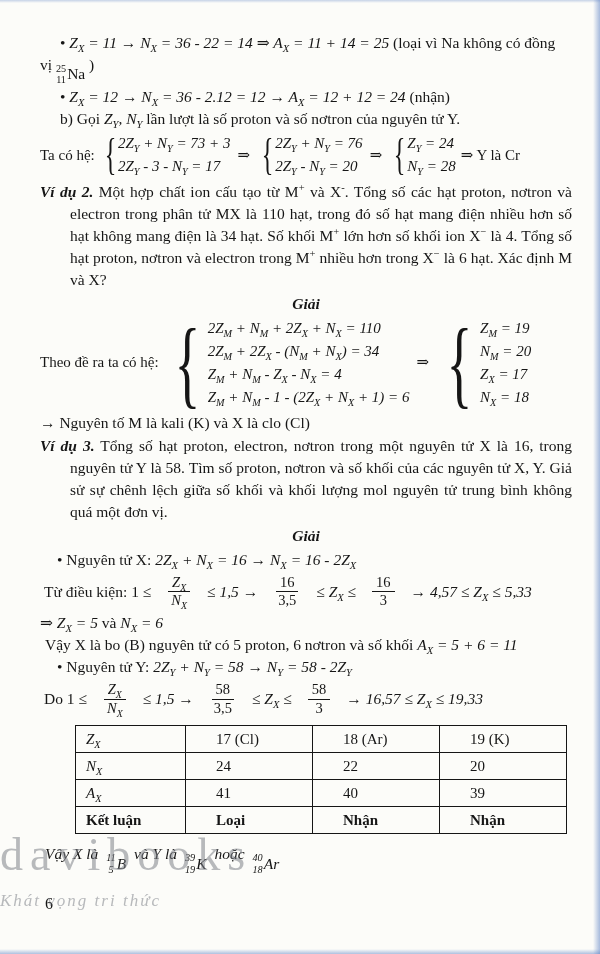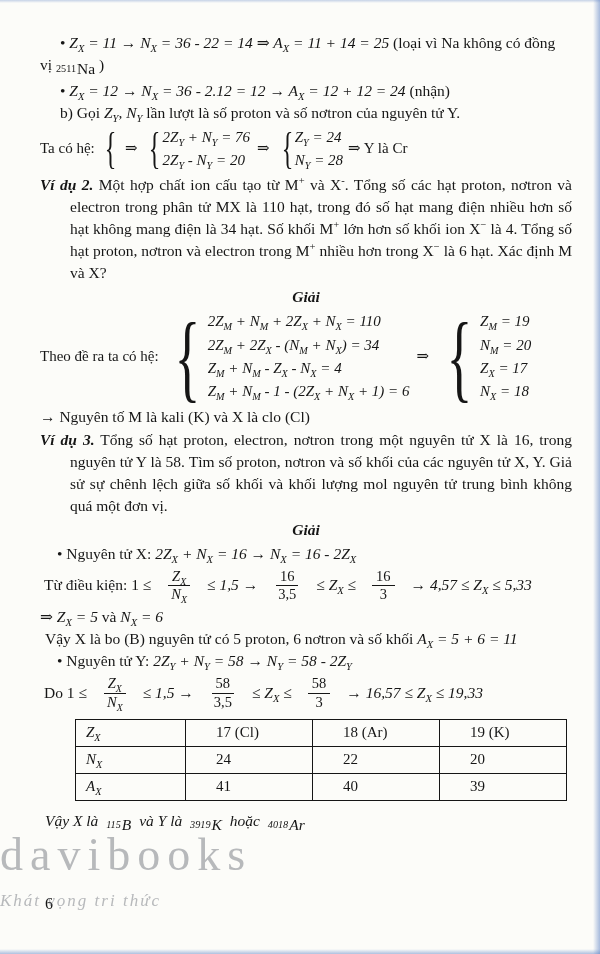--- a/index.html
+++ b/index.html
@@ -58,21 +58,21 @@
     margin:3px 4px;white-space:nowrap;
   }
   .frac{
     display:inline-flex;flex-direction:column;align-items:center;
     vertical-align:middle;line-height:1.2;font-size:14.5px;
   }
   .frac .num{border-bottom:1px solid #161616;padding:0 4px;}
   .frac .den{padding:0 4px;}
   .isotope{display:inline-flex;align-items:center;vertical-align:-2px;}
   .iso-stack{
-    display:inline-flex;flex-direction:row;align-items:center;
+    display:inline-flex;flex-direction:column;align-items:center;
     font-size:0.66em;line-height:1.12;margin-right:1px;
   }
   .dtable{
     border-collapse:collapse;
     margin:8px 0 0 35px;
     font-size:15px;
   }
   .dtable td{
     border:1px solid #161616;
     height:27px;
@@ -152,20 +152,24 @@
   <p class="line indent1">
     <span class="t">b) Gọi</span>
     <span class="m">Z<sub>Y</sub>, N<sub>Y</sub></span>
     <span class="t">lần lượt là số proton và số nơtron của nguyên tử Y.</span>
   </p>
 
   <div class="sysrow">
     <span class="t">Ta có hệ:</span>
     <span class="system">
       <span class="brace b2">{</span>
+      <span class="eqs">
+        <span class="eq m">2Z<sub>Y</sub> + N<sub>Y</sub> = 73 + 3</span>
+        <span class="eq m">2Z<sub>Y</sub> - 3 - N<sub>Y</sub> = 17</span>
+      </span>
     </span>
     <span class="imp">⇒</span>
     <span class="system">
       <span class="brace b2">{</span>
       <span class="eqs">
         <span class="eq m">2Z<sub>Y</sub> + N<sub>Y</sub> = 76</span>
         <span class="eq m">2Z<sub>Y</sub> - N<sub>Y</sub> = 20</span>
       </span>
     </span>
     <span class="imp">⇒</span>
@@ -294,20 +298,26 @@
       <td class="c1"><span>24</span></td>
       <td class="c2"><span>22</span></td>
       <td class="c3"><span>20</span></td>
     </tr>
     <tr>
       <td class="c0"><span class="m">A<sub>X</sub></span></td>
       <td class="c1"><span>41</span></td>
       <td class="c2"><span>40</span></td>
       <td class="c3"><span>39</span></td>
     </tr>
+    <tr class="bold">
+      <td class="c0"><span>Kết luận</span></td>
+      <td class="c1"><span>Loại</span></td>
+      <td class="c2"><span>Nhận</span></td>
+      <td class="c3"><span>Nhận</span></td>
+    </tr>
   </tbody>
     </table>
 
   <p class="line final">
     <span class="t">Vậy X là</span>
     <span class="isotope">
         <span class="iso-stack">
           <span>11</span>
           <span>5</span>
         </span>

